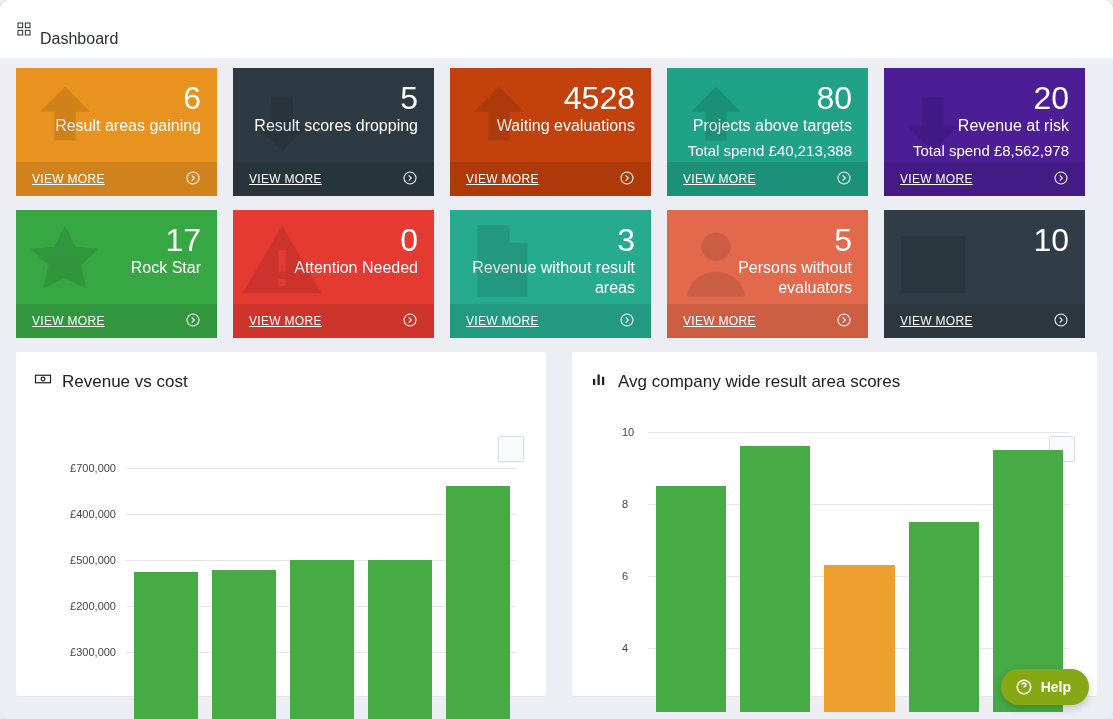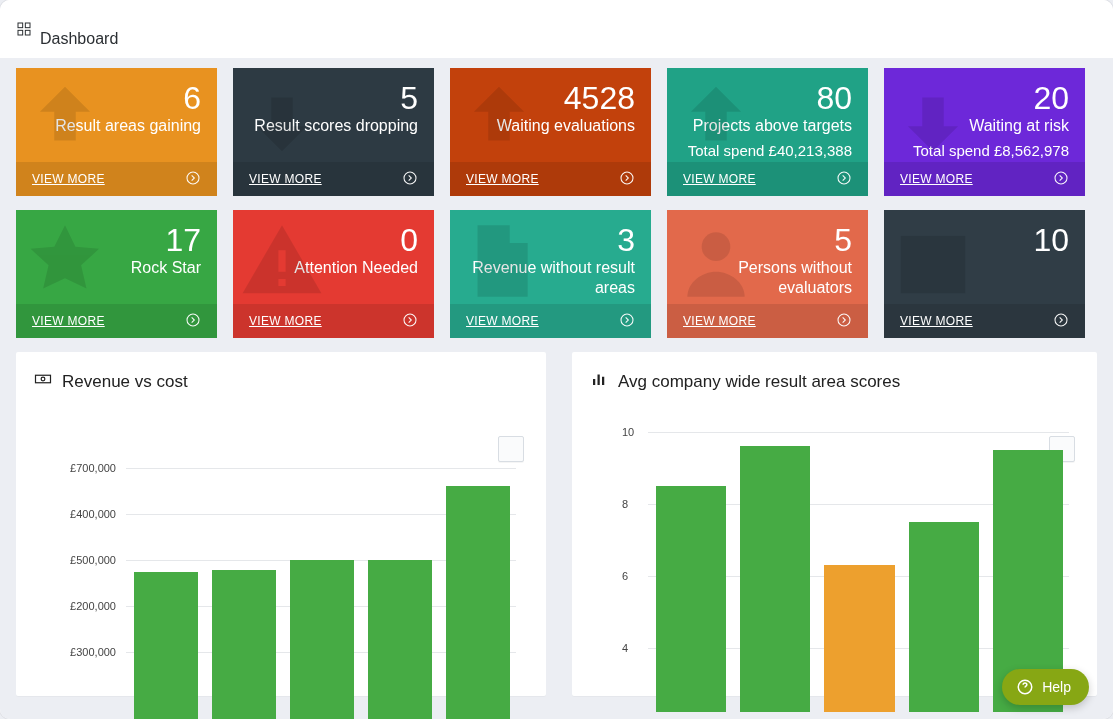--- a/index.html
+++ b/index.html
@@ -80,21 +80,21 @@
   }
   .card .footer .vm { text-decoration: underline; cursor: pointer; }
   .card .footer svg { width: 16px; height: 16px; opacity: 0.95; }
   .card .bgicon { position: absolute; left: 6px; top: 8px; opacity: 0.10; }
   .card .bgicon svg { width: 86px; height: 86px; fill: #000; }
 
   .c-orange { background: #e89220; }
   .c-dark   { background: #2d3a43; }
   .c-blue   { background: #c2410c; }
   .c-teal   { background: #20a286; }
-  .c-red    { background: #6d28d9; }
+  .c-red    { background: #4c1d95; }
   .c-green  { background: #37a744; }
   .c-red2   { background: #e43a32; }
   .c-teal2  { background: #27ab8f; }
   .c-coral  { background: #e2694b; }
   .c-dark2  { background: #303d46; }
 
   .panels {
     display: flex;
     gap: 26px;
   }
@@ -159,21 +159,21 @@
     position: absolute;
     right: 24px;
     bottom: 14px;
     background: #87a714;
     color: #fff;
     border-radius: 999px;
     padding: 9px 18px 9px 14px;
     display: flex;
     align-items: center;
     gap: 8px;
-    font-weight: 400;
+    font-weight: 700;
     font-size: 14px;
     cursor: pointer;
     box-shadow: 0 3px 8px rgba(0,0,0,0.2);
   }
   .help-pill svg { width: 18px; height: 18px; stroke: #fff; fill: none; }
 </style>
 </head>
 <body>
 
 <div class="frame">
@@ -252,21 +252,21 @@
                 <path d="M10 8l4 4-4 4"></path>
               </svg></span>
         </div>
       </div>
 
       <div class="card c-red">
         <div class="bgicon"><svg viewBox="0 0 24 24">
               <path d="M12 21l-7-7h4V6h6v8h4z"></path>
             </svg></div>
         <div class="num">20</div>
-        <div class="lbl">Waiting at risk</div>
+        <div class="lbl">Revenue at risk</div>
         <div class="sub">Total spend £8,562,978</div>
         <div class="footer">
           <span class="vm">VIEW MORE</span>
           <span><svg viewBox="0 0 24 24" fill="none" stroke="#fff" stroke-width="1.6">
                 <circle cx="12" cy="12" r="9"></circle>
                 <path d="M10 8l4 4-4 4"></path>
               </svg></span>
         </div>
       </div>
     </div>

